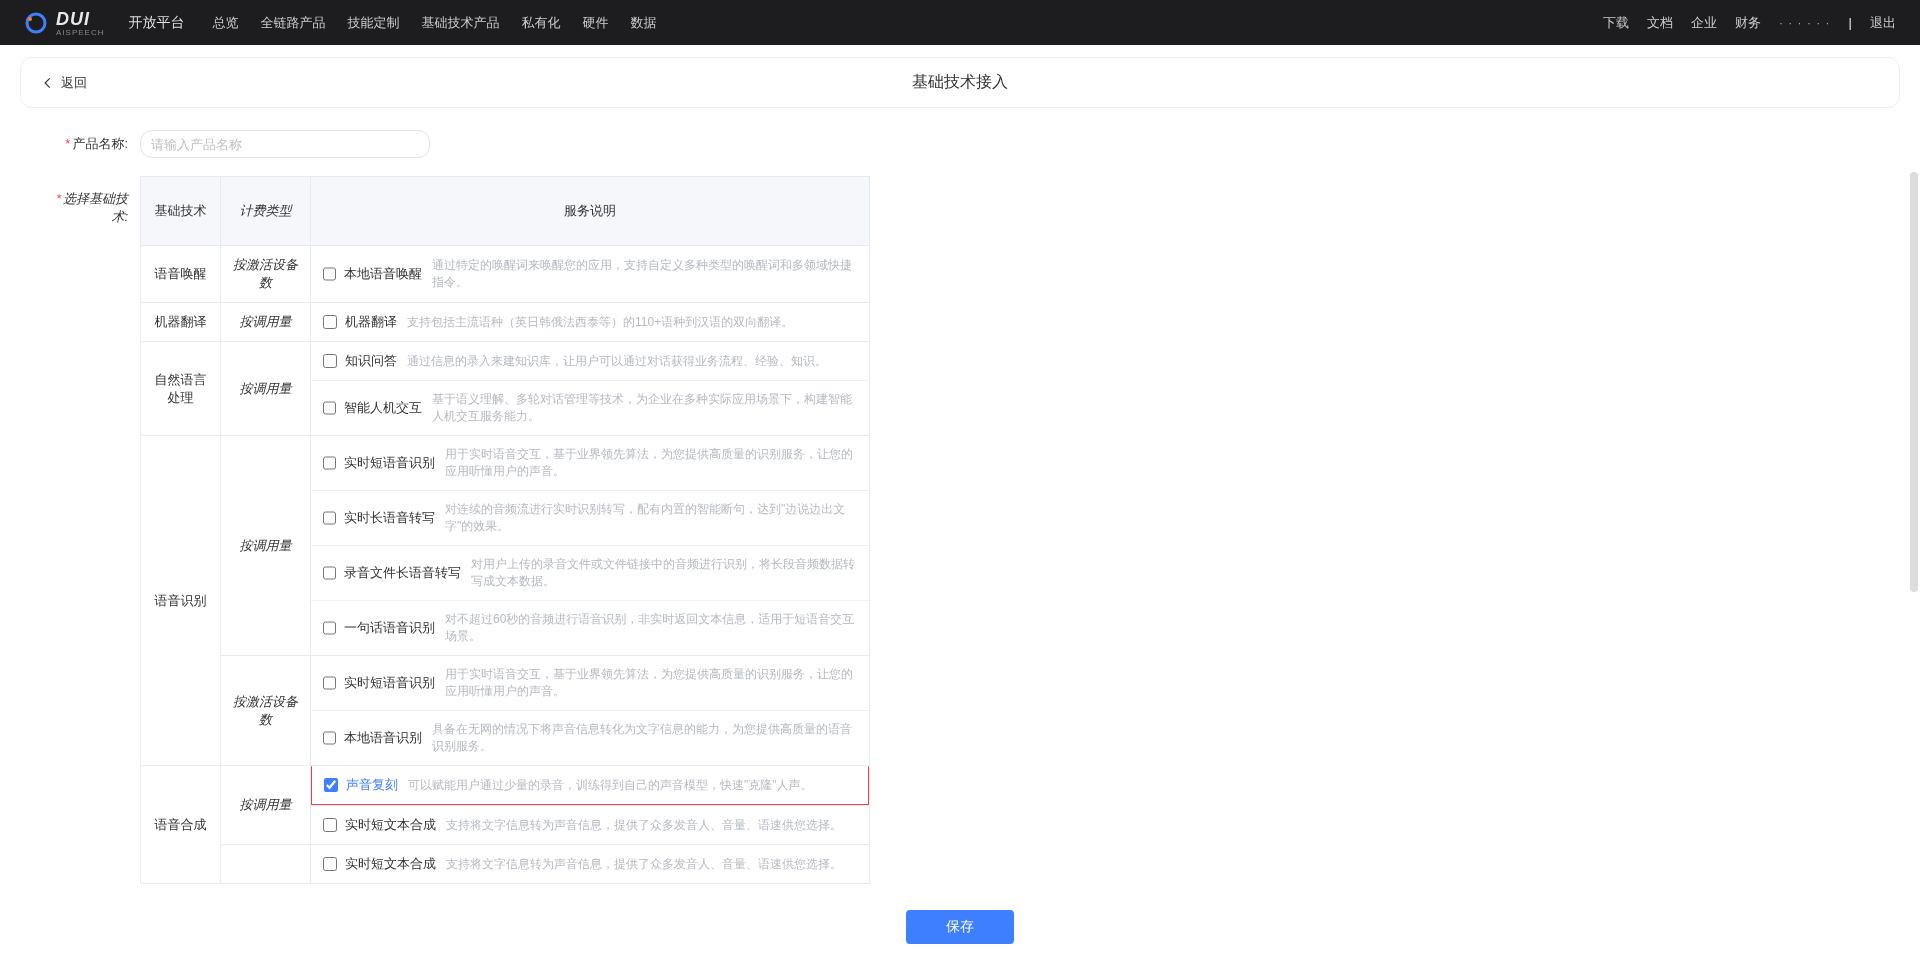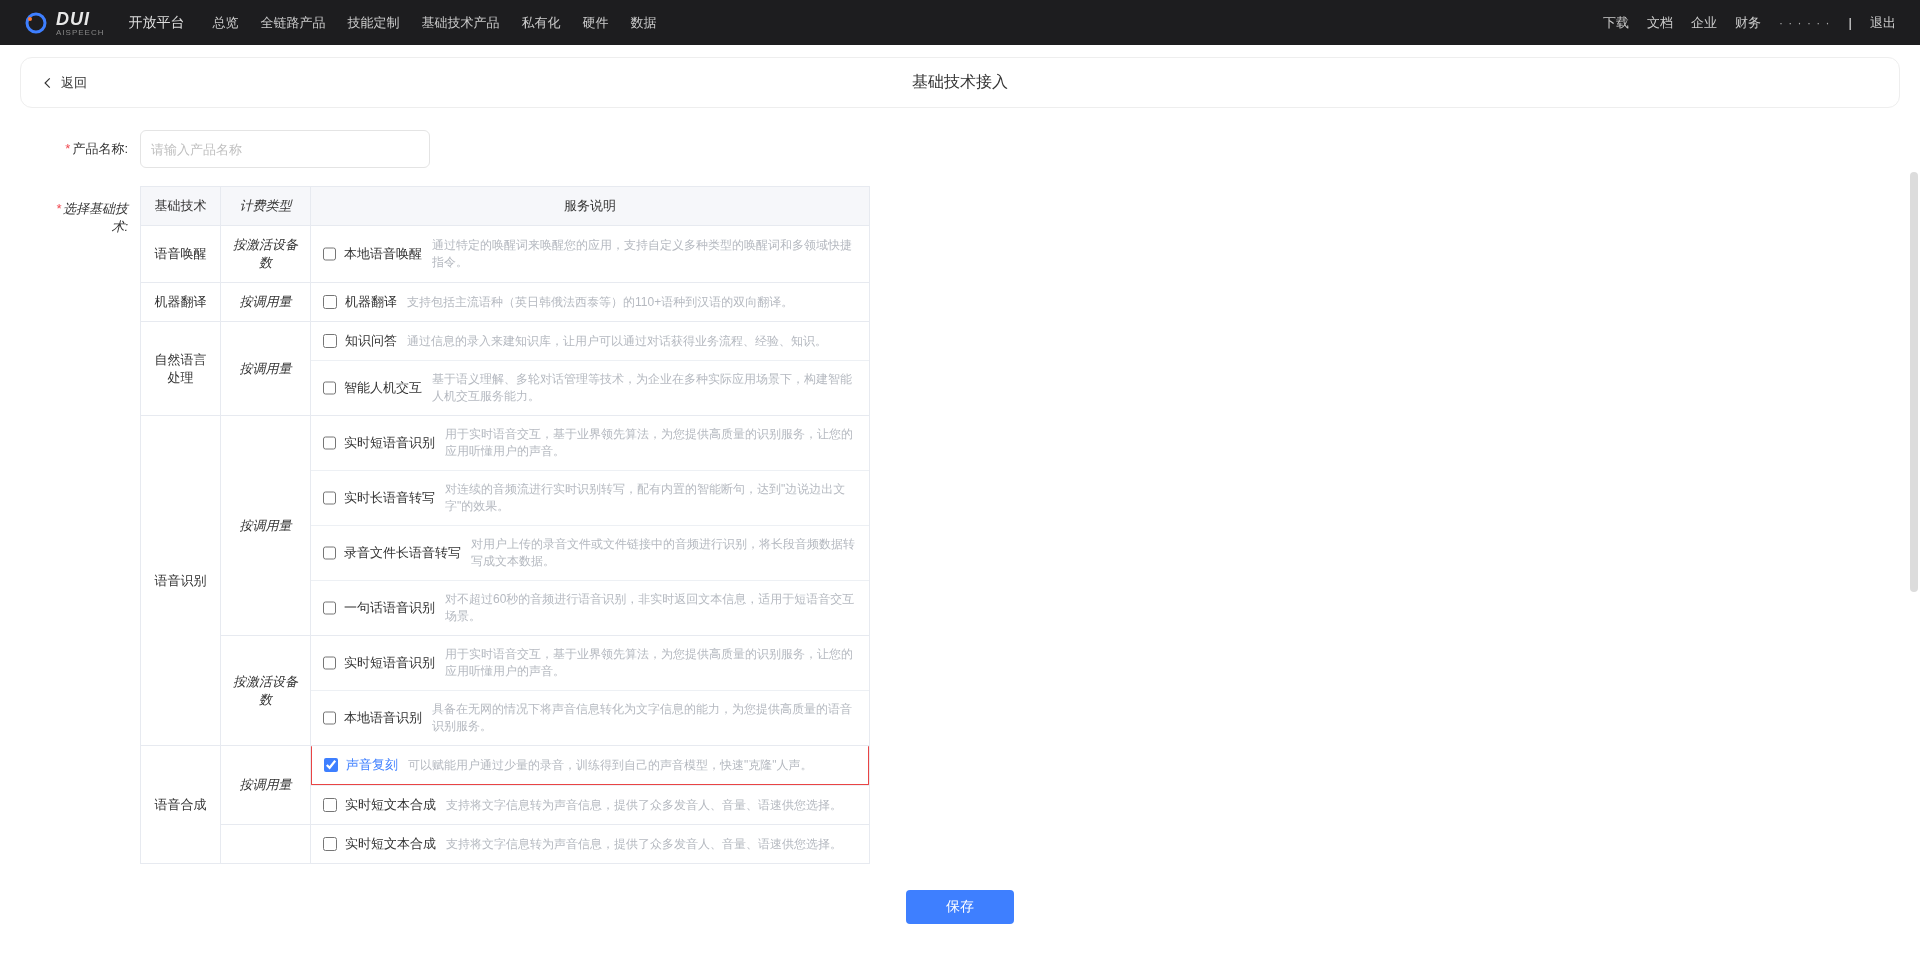--- a/index.html
+++ b/index.html
@@ -23,28 +23,28 @@
 
 .page { padding: 12px 20px; }
 .titlebar { border: 1px solid #eee; border-radius: 12px; padding: 14px 20px; display: flex; align-items: center; position: relative; }
 .back-btn { display: flex; align-items: center; gap: 6px; color: #333; cursor: pointer; position: absolute; left: 20px; }
 .titlebar h1 { font-size: 16px; font-weight: 400; margin: 0 auto; }
 
 .form-area { padding: 22px 30px 10px 30px; }
 .form-row { display: flex; align-items: center; margin-bottom: 18px; }
 .form-label { width: 90px; text-align: right; padding-right: 12px; font-size: 13px; color: #333; }
 .req { color: #f04850; margin-right: 2px; }
-.text-input { height: 38px; width: 290px; border: 1px solid #e4e4e4; border-radius: 6px; padding: 0 10px; font-size: 13px; color: #333; }
+.text-input { height: 28px; width: 290px; border: 1px solid #e4e4e4; border-radius: 12px; padding: 0 10px; font-size: 13px; color: #333; }
 .text-input::placeholder { color: #c0c0c0; }
 
 
 .tech-row { display: flex; align-items: flex-start; }
 .tech-label { width: 90px; text-align: right; padding-right: 12px; padding-top: 14px; font-size: 13px; font-style: italic; }
 .tech-table { border: 1px solid #e7eaf0; border-collapse: collapse; width: 730px; }
-.tech-table th { background: #f6f7fa; font-weight: 400; color: #333; font-size: 13px; padding: 10px 8px; border: 1px solid #e7eaf0; }
+.tech-table th { background: #f6f7fa; font-weight: 400; color: #333; font-size: 13px; padding: 25px 8px; border: 1px solid #e7eaf0; }
 .tech-table td { border: 1px solid #e7eaf0; padding: 10px 8px; font-size: 13px; color: #333; text-align: center; vertical-align: middle; }
 .tech-table .col-tech { width: 80px; }
 .tech-table .col-bill { width: 90px; font-style: italic; }
 .tech-table .col-desc { text-align: left; padding: 0; }
 .svc-item { display: flex; align-items: center; padding: 10px 12px; border-top: 1px solid #edf0f4; }
 .svc-item:first-child { border-top: none; }
 .svc-item input[type=checkbox] { width: 14px; height: 14px; margin-right: 8px; accent-color: #3e7fff; }
 .svc-name { color: #333; white-space: nowrap; }
 .svc-desc { color: #b5b9c0; margin-left: 10px; font-size: 12px; }
 .highlight .svc-name { color: #3e7fff; }

